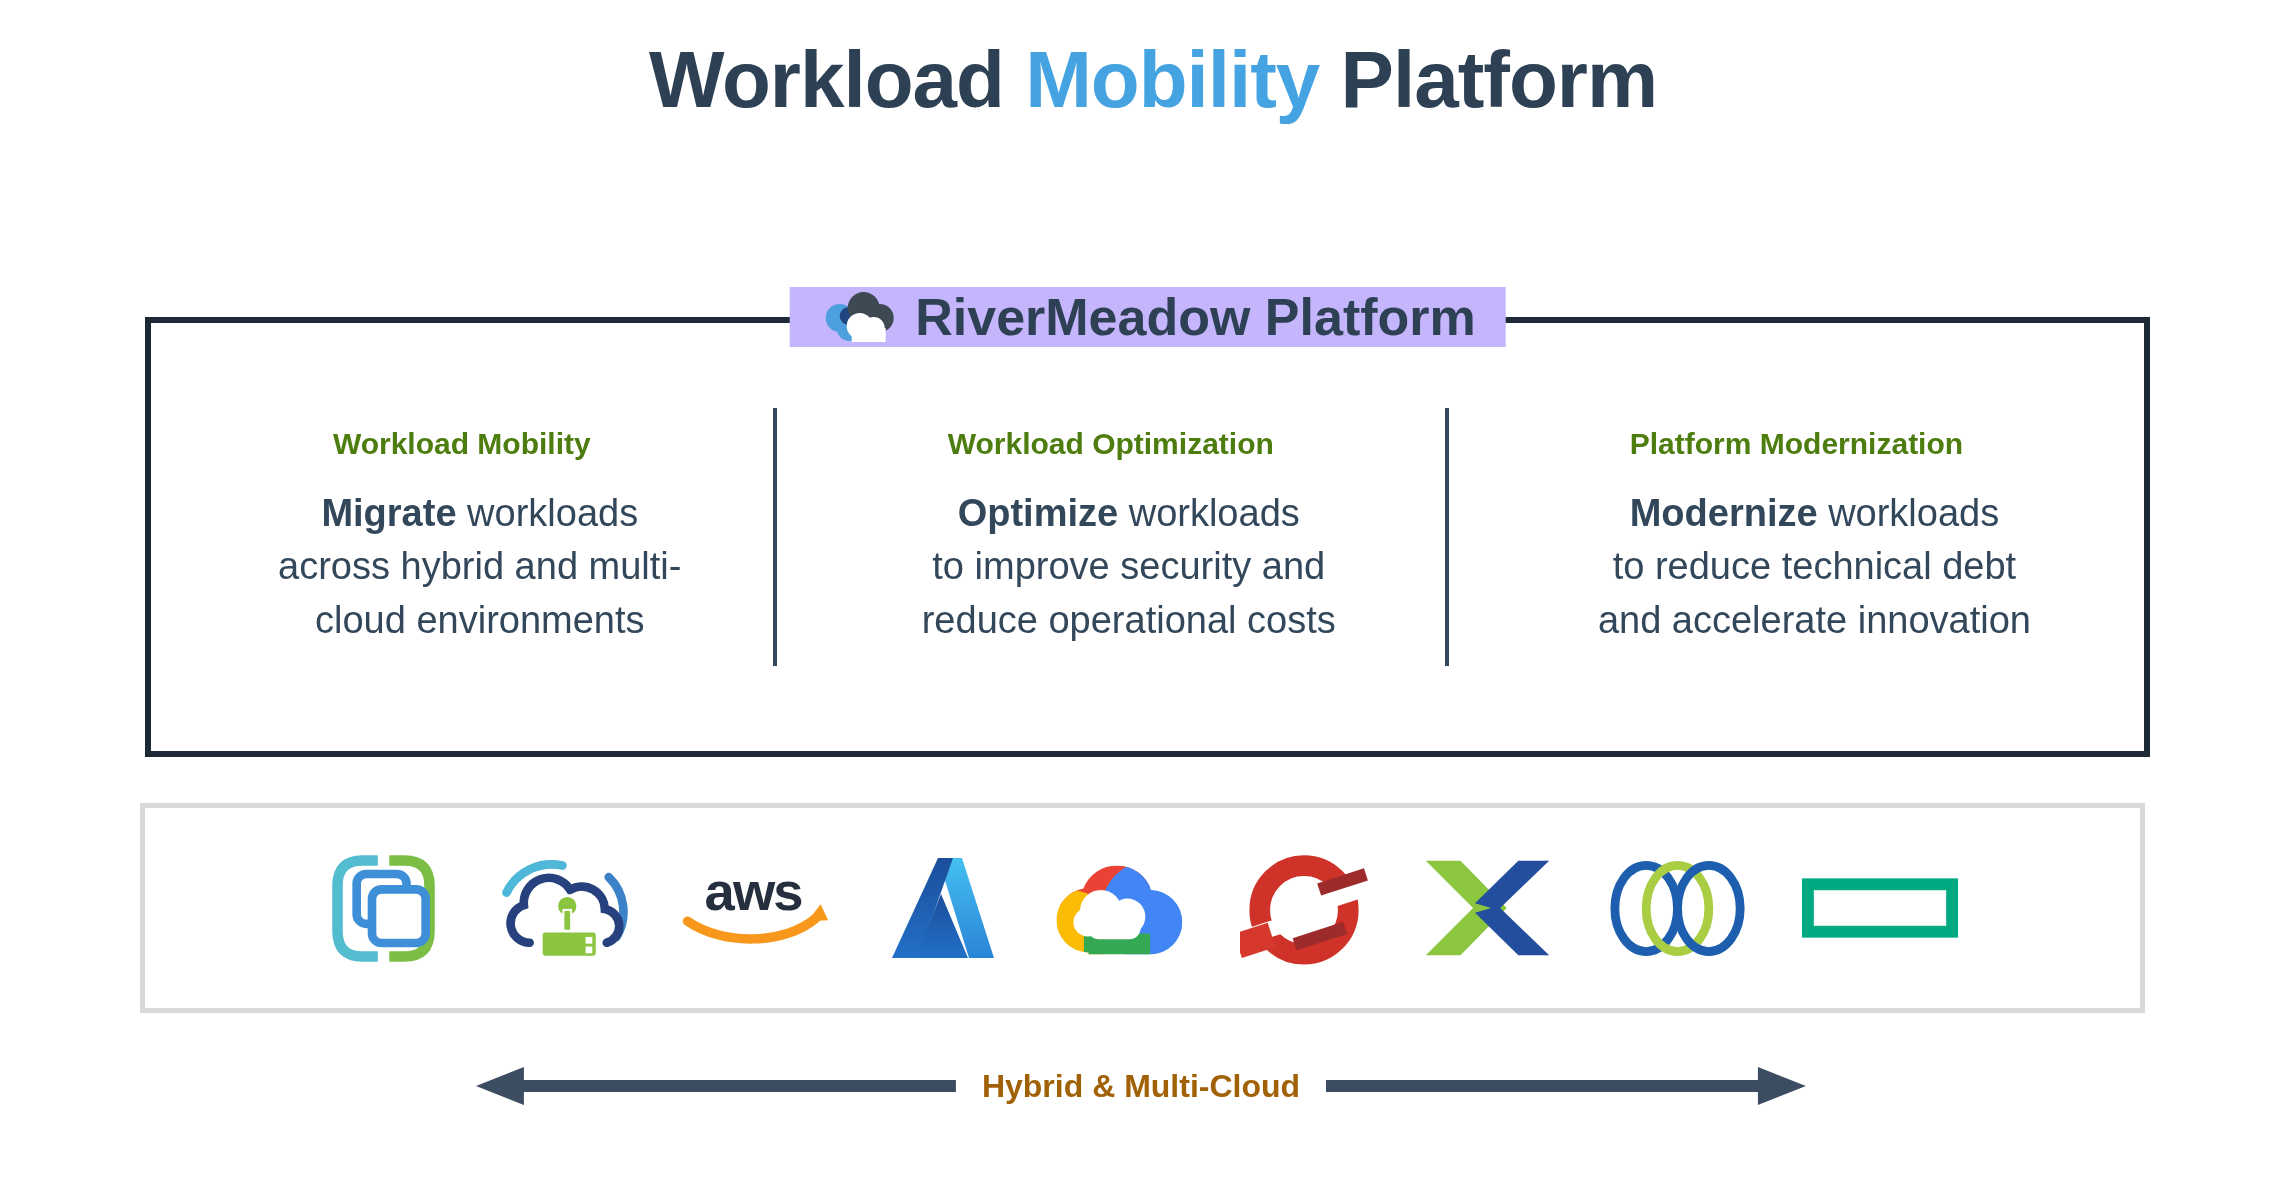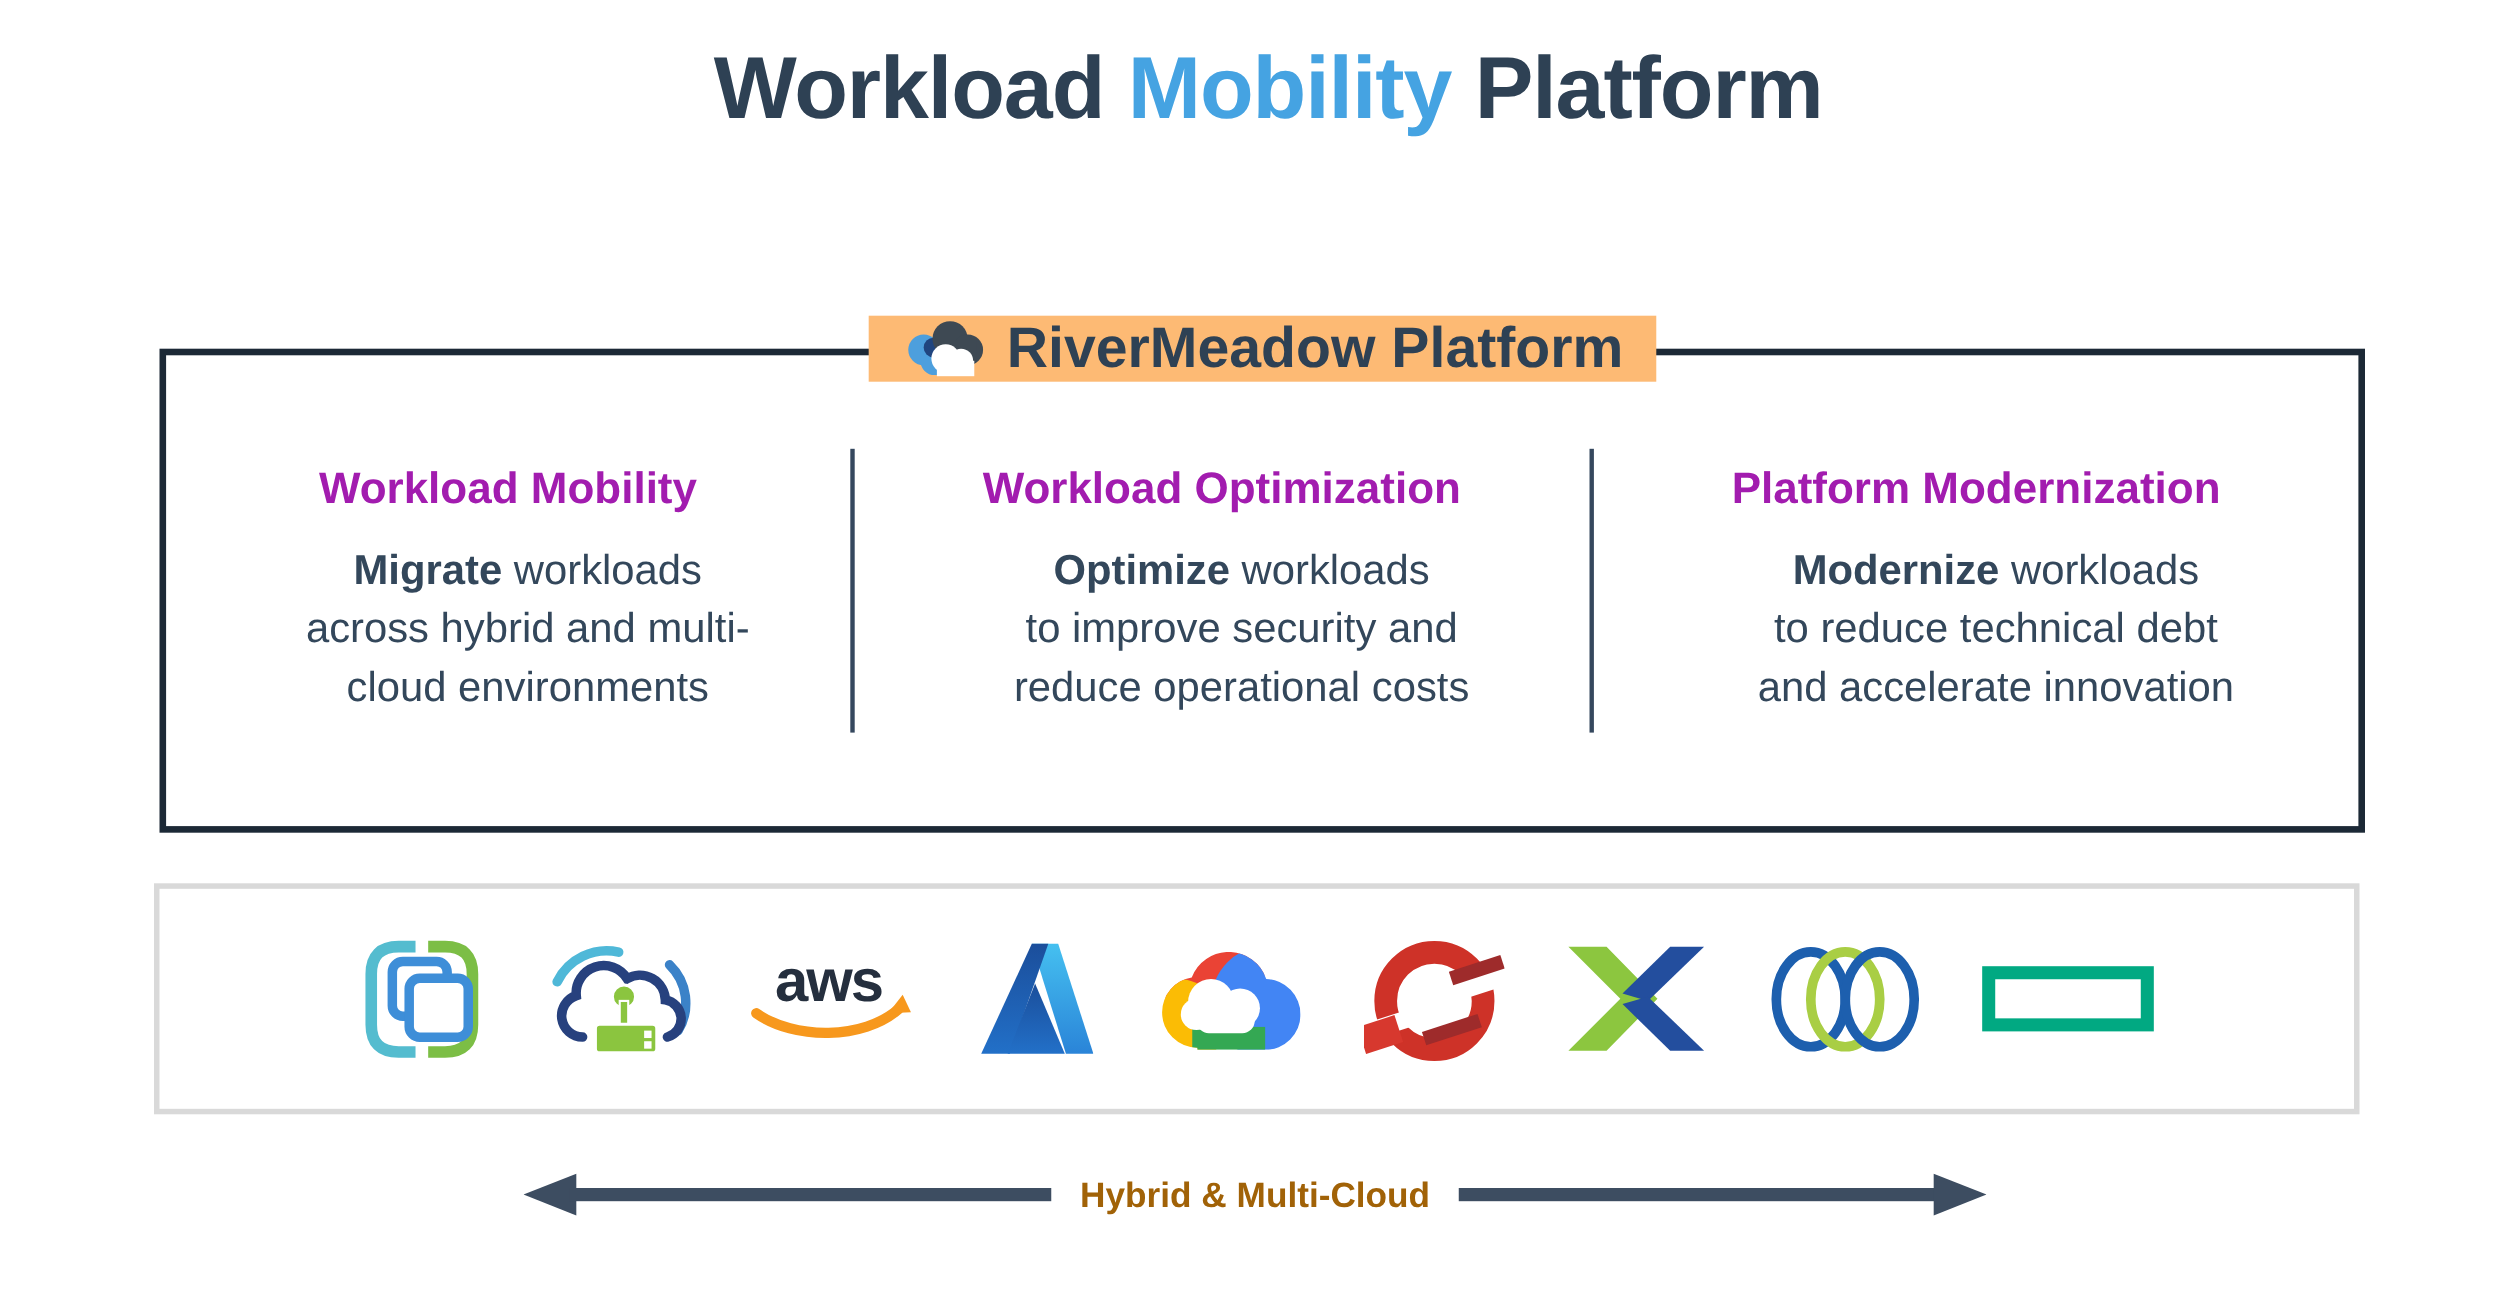--- a/index.html
+++ b/index.html
@@ -11,30 +11,30 @@
     position:absolute;top:34px;left:12px;width:100%;margin:0;text-align:center;
     font-size:80px;font-weight:bold;color:#2e4154;letter-spacing:-1px;
   }
   .title .accent{color:#45a3e2;}
   .platform-box{
     position:absolute;left:145px;top:317px;width:1993px;height:428px;
     border:6px solid #1c2936;background:#ffffff;
   }
   .platform-label{
     position:absolute;left:50%;top:-6px;transform:translate(-50%,-50%);
-    background:#fdba74;padding:0 30px;display:flex;align-items:center;gap:18px;
+    background:#c4b5fd;padding:0 30px;display:flex;align-items:center;gap:18px;
     font-size:52px;font-weight:bold;color:#2e4154;white-space:nowrap;
   }
   .platform-label svg{display:block;}
   .columns{display:flex;height:100%;align-items:center;}
   .col{text-align:center;}
   .col.c1{flex:93;}
   .col.c2{flex:100;}
   .col.c3{flex:104;}
-  .col h2{font-size:40px;font-weight:bold;color:#a21caf;margin:0 0 26px 0;}
+  .col h2{font-size:30px;font-weight:bold;color:#4d7c0f;margin:0 0 26px 0;}
   .col p{font-size:38px;color:#33475b;line-height:1.4;margin:0;padding-left:36px;}
   .divider{width:4px;height:258px;background:#35485e;flex:none;}
   .logo-bar{
     position:absolute;left:140px;top:803px;width:1995px;height:200px;
     border:5px solid #d9d9d9;background:#ffffff;
     display:flex;align-items:center;justify-content:center;gap:52px;
   }
   .logo-bar svg{display:block;flex:none;}
   .arrow-row{
     position:absolute;left:50%;top:1064px;transform:translateX(-50%);

